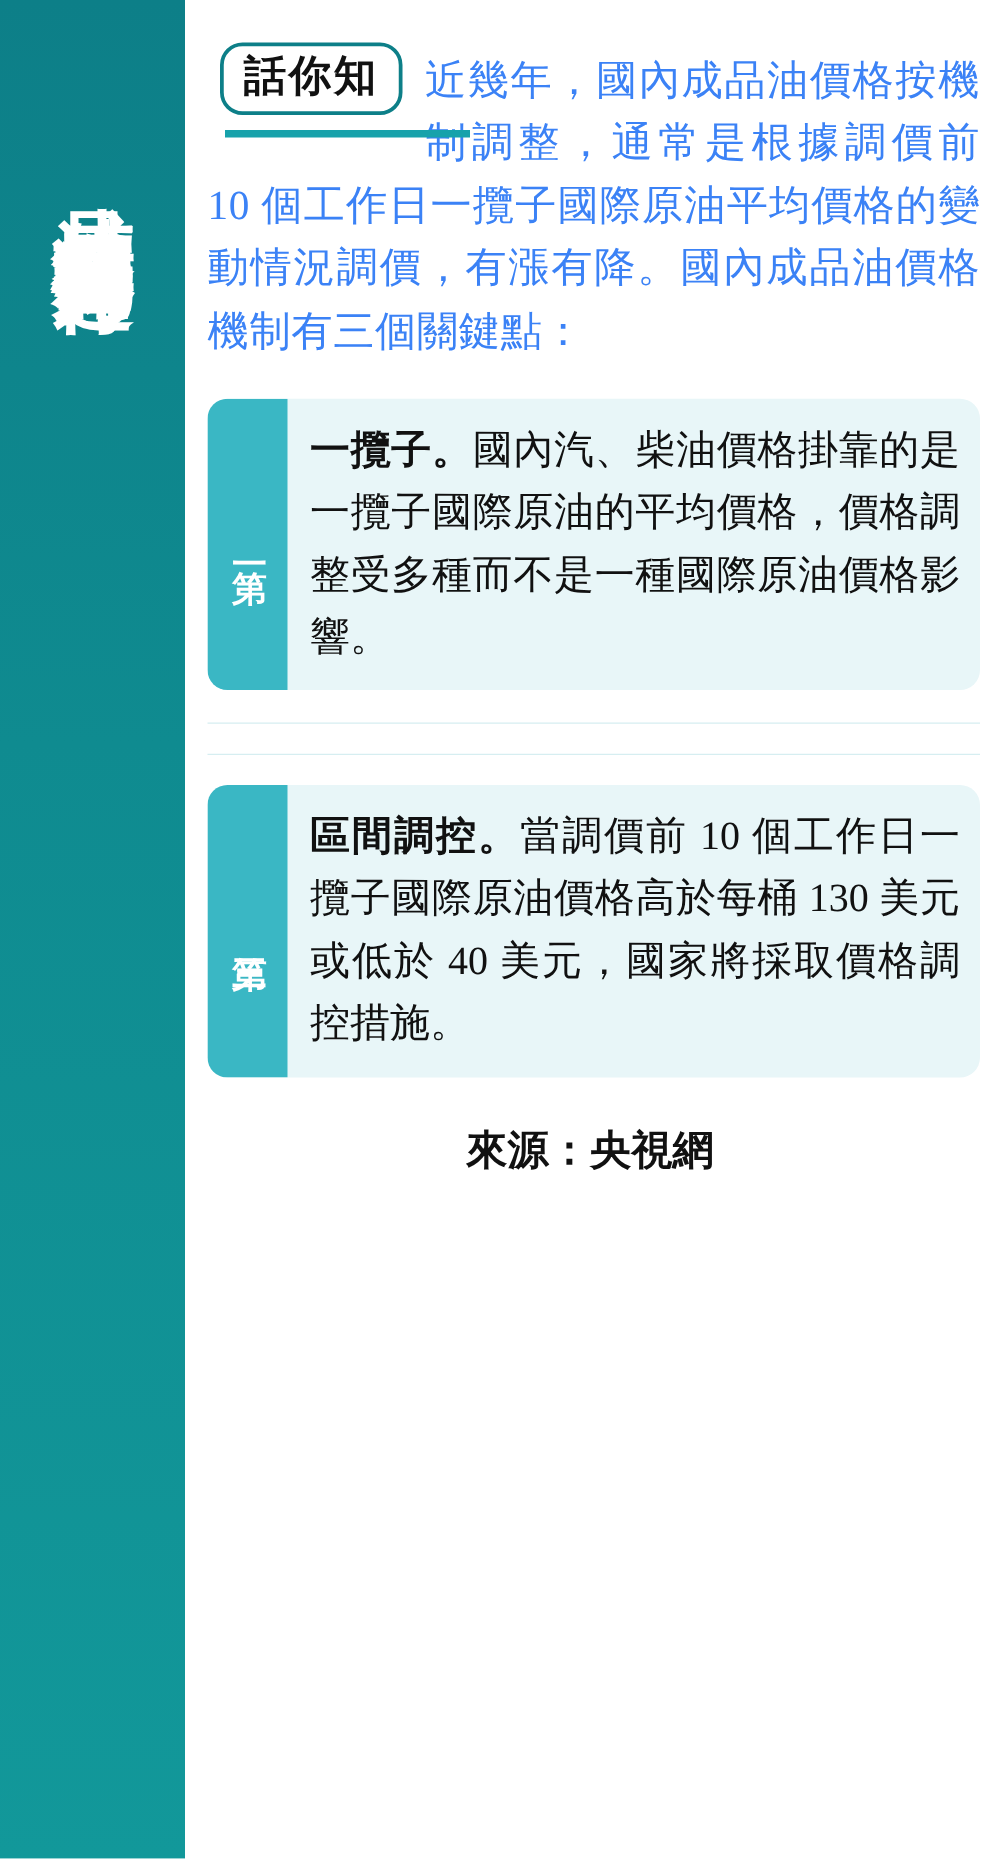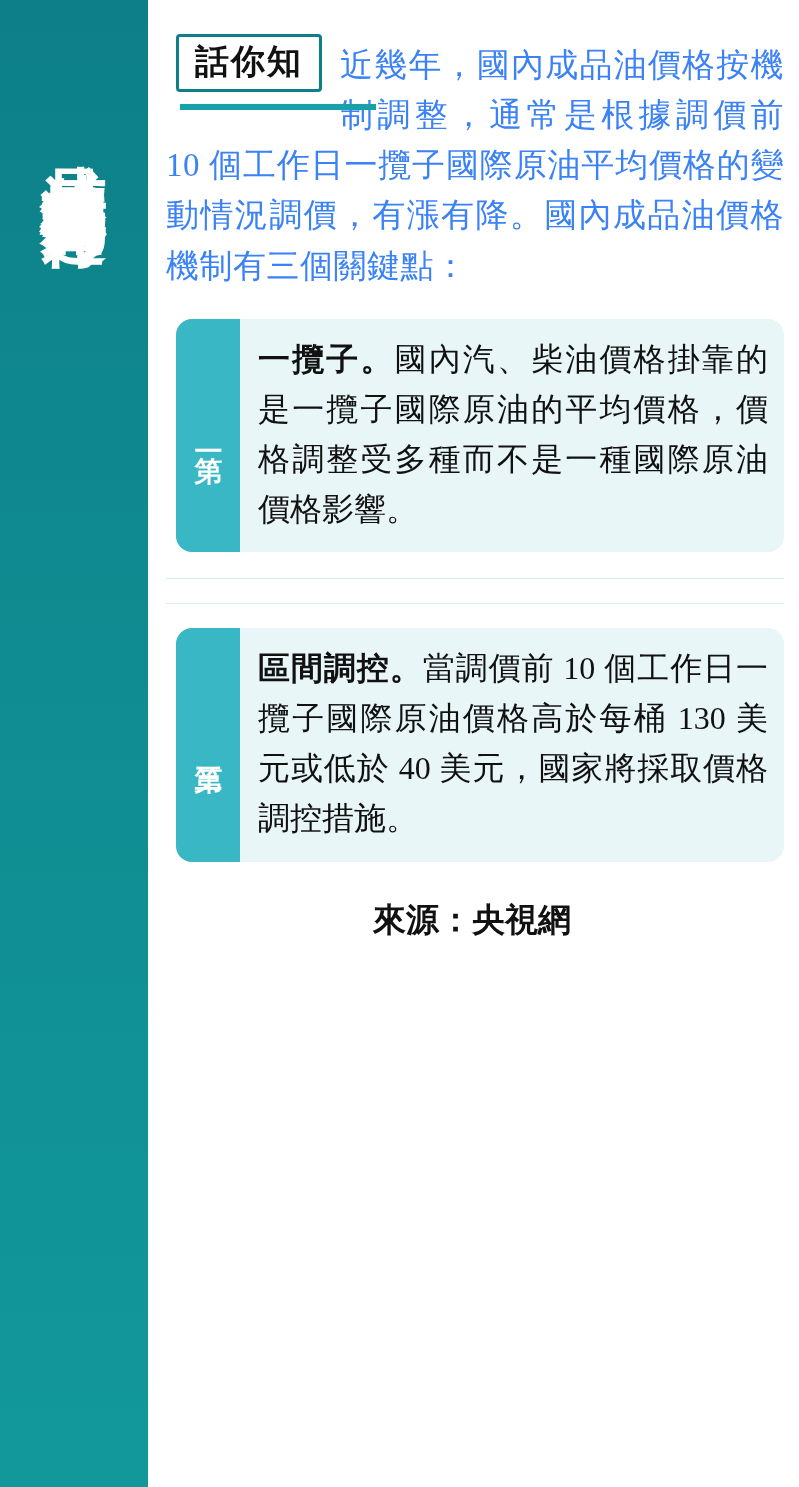--- a/index.html
+++ b/index.html
@@ -65,21 +65,21 @@
 
   
   .intro {
     position: relative;
     padding-top: 26px;
   }
   .tag {
     float: left;
     margin: 8px 18px 2px 10px;
     border: 3px solid #0d7f88;
-    border-radius: 4px;
+    border-radius: 18px;
     padding: 8px 16px 10px 16px;
     font-size: 34px;
     font-weight: bold;
     color: #111111;
     letter-spacing: 2px;
     line-height: 1;
     background: #ffffff;
     font-family: "Liberation Serif", "DejaVu Serif", serif;
   }
   .tag-underline {
@@ -106,21 +106,20 @@
   }
   .point {
     position: relative;
     display: flex;
     align-items: stretch;
     background: #e8f6f8;
     border-radius: 16px;
     margin-bottom: 26px;
     overflow: hidden;
     min-height: 120px;
-    margin-left: 10px;
   }
   .point .badge {
     flex: 0 0 64px;
     background: #3ab7c4;
     display: flex;
     align-items: center;
     justify-content: center;
     color: #ffffff;
     font-size: 28px;
     font-weight: bold;

